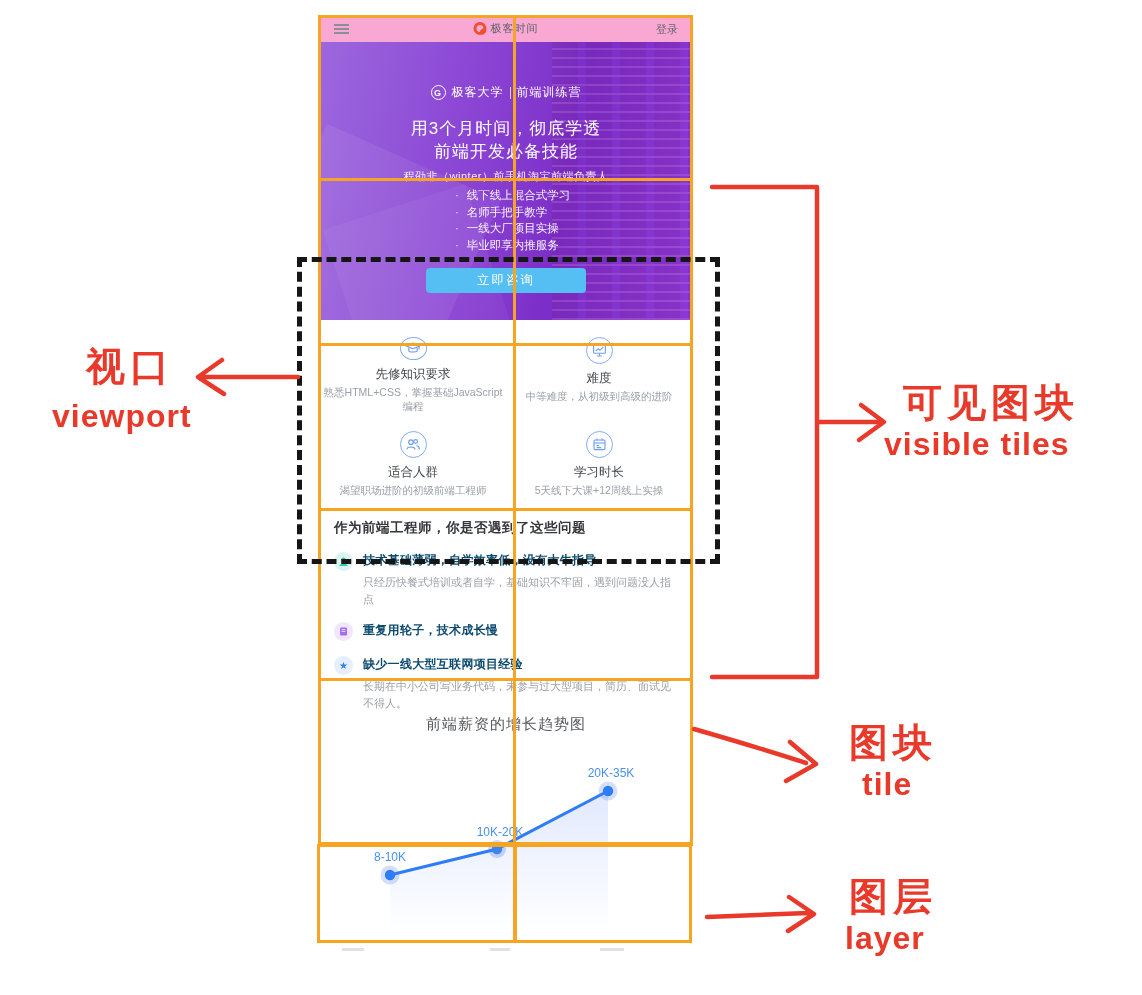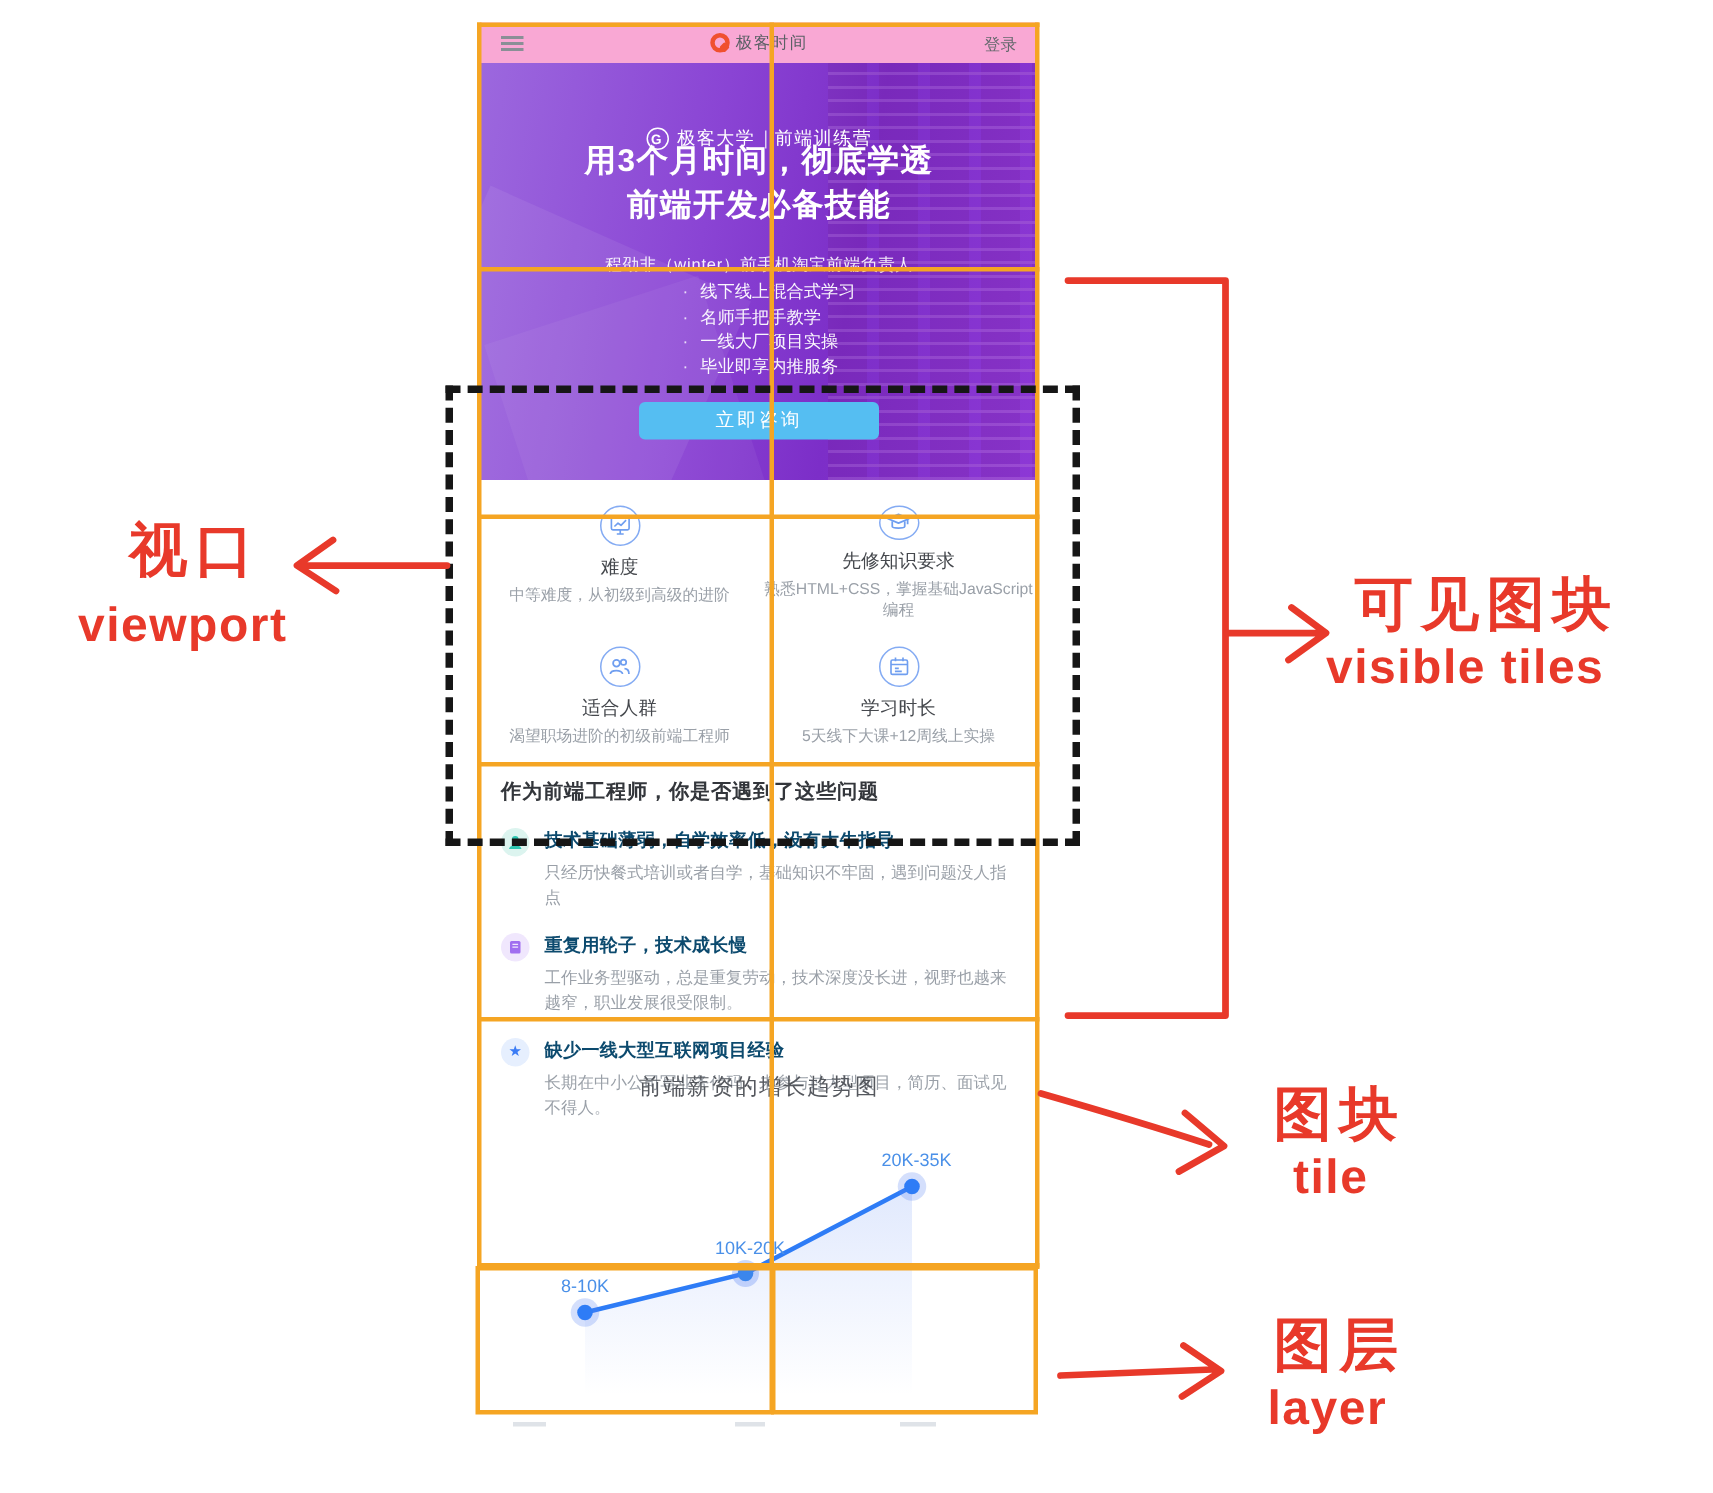--- a/index.html
+++ b/index.html
@@ -29,22 +29,22 @@
   .hero-shape2 { position:absolute; left:30px; top:160px; width:150px; height:200px;
     background:rgba(255,255,255,0.05); transform:rotate(-18deg); }
   .hero-code { position:absolute; right:0; top:0; width:140px; height:278px; opacity:.18;
     background:repeating-linear-gradient(0deg, rgba(255,220,220,0.7) 0 2px, transparent 2px 9px),
                repeating-linear-gradient(90deg, rgba(90,0,60,0.5) 0 26px, transparent 26px 34px); }
   .hero-badge { position:absolute; top:42px; width:100%; display:flex; justify-content:center;
     align-items:center; gap:6px; font-size:12px; letter-spacing:1px; }
   .badge-g { width:15px; height:15px; border:1.6px solid #fff; border-radius:50%;
     display:flex; align-items:center; justify-content:center; font-size:9px; font-weight:bold; }
   .badge-div { width:1px; height:12px; background:rgba(255,255,255,0.75); }
-  .hero-title { position:absolute; top:52px; width:100%; text-align:center;
-    font-size:21px; font-weight:bold; line-height:1.38; letter-spacing:1px; }
+  .hero-title { position:absolute; top:75px; width:100%; text-align:center;
+    font-size:17px; font-weight:normal; line-height:1.38; letter-spacing:1px; }
   .hero-sub { position:absolute; top:127px; width:100%; text-align:center; font-size:11px;
     color:rgba(255,255,255,0.92); letter-spacing:0.5px; }
   .hero-bullets { position:absolute; top:147px; left:135px; font-size:11.5px; }
   .hero-bullets .row { display:flex; gap:8px; margin-bottom:4px; line-height:12.5px; color:rgba(255,255,255,0.95); }
   .hero-bullets .dot { color:rgba(255,255,255,0.8); }
   .hero-cta { position:absolute; top:226px; left:50%; transform:translateX(-50%);
     width:160px; height:25px; background:#55bef2; border:none; border-radius:4px;
     color:#fff; font-size:12.5px; letter-spacing:2px; cursor:pointer; }
 
   
@@ -149,39 +149,39 @@
           <span>毕业即享内推服务</span>
           </div>
       </div>
 
       <button class="hero-cta">立即咨询</button>
     </div>
 
     <div class="features">
       <div class="feat">
         <span class="feat-icon">
+          <svg width="16" height="15" viewBox="0 0 15 14" fill="none" stroke="#6f9ef0" stroke-width="1.1" stroke-linejoin="round">
+            <path d="M1 4.5 L7.5 1.8 L14 4.5 L7.5 7.2 Z"></path>
+              <path d="M3.6 6 V9.4 C3.6 10.6 11.4 10.6 11.4 9.4 V6"></path>
+              <path d="M13.2 5 V8"></path>
+          </svg>
+          </span>
+        <div class="feat-title">先修知识要求</div>
+        <div class="feat-desc">熟悉HTML+CSS，掌握基础JavaScript编程</div>
+      </div>
+      <div class="feat">
+        <span class="feat-icon">
           <svg width="15" height="15" viewBox="0 0 15 15" fill="none" stroke="#6f9ef0" stroke-width="1.1" stroke-linejoin="round">
             <rect x="1.6" y="2" width="11.8" height="8.2" rx="1"></rect>
               <path d="M5.2 13 H9.8 M7.5 10.4 V13"></path>
             <path d="M3.6 8 L6 5.8 L8 7.2 L11.4 3.8"></path>
           </svg>
           </span>
         <div class="feat-title">难度</div>
         <div class="feat-desc">中等难度，从初级到高级的进阶</div>
-      </div>
-      <div class="feat">
-        <span class="feat-icon">
-          <svg width="16" height="15" viewBox="0 0 15 14" fill="none" stroke="#6f9ef0" stroke-width="1.1" stroke-linejoin="round">
-            <path d="M1 4.5 L7.5 1.8 L14 4.5 L7.5 7.2 Z"></path>
-              <path d="M3.6 6 V9.4 C3.6 10.6 11.4 10.6 11.4 9.4 V6"></path>
-              <path d="M13.2 5 V8"></path>
-          </svg>
-          </span>
-        <div class="feat-title">先修知识要求</div>
-        <div class="feat-desc">熟悉HTML+CSS，掌握基础JavaScript编程</div>
       </div>
       <div class="feat">
         <span class="feat-icon">
           <svg width="16" height="15" viewBox="0 0 15 14" fill="none" stroke="#6f9ef0" stroke-width="1.1" stroke-linejoin="round">
             <circle cx="5.6" cy="4.8" r="2.1"></circle>
               <circle cx="10" cy="4.2" r="1.7"></circle>
             <path d="M1.8 11.6 C1.8 8.6 9.4 8.6 9.4 11.6"></path>
               <path d="M10.6 8.2 C12.4 8.2 13.4 9.6 13.4 11.6"></path>
           </svg>
           </span>
@@ -220,21 +220,20 @@
 
       <div class="prob-item">
         <span class="prob-icn purple">
           <svg width="11" height="11" viewBox="0 0 11 11" fill="#a06ef0">
             <rect x="2" y="1.4" width="7" height="8.2" rx="1"></rect>
             <path d="M3.6 3.6 H7.4 M3.6 5.4 H7.4" stroke="#f0e7fd" stroke-width="0.9"></path>
           </svg>
           </span>
         <div>
           <div class="prob-title">重复用轮子，技术成长慢</div>
-          <div class="prob-desc">工作业务型驱动，总是重复劳动，技术深度没长进，视野也越来越窄，职业发展很受限制。</div>
         </div>
       </div>
 
       <div class="prob-item">
         <span class="prob-icn blue">
           <span class="star-glyph">★</span>
           </span>
         <div>
           <div class="prob-title">缺少一线大型互联网项目经验</div>
           <div class="prob-desc">长期在中小公司写业务代码，未参与过大型项目，简历、面试见不得人。</div>

